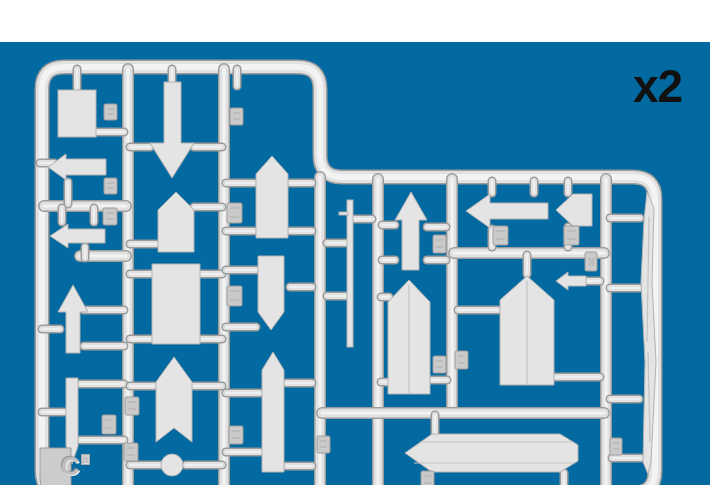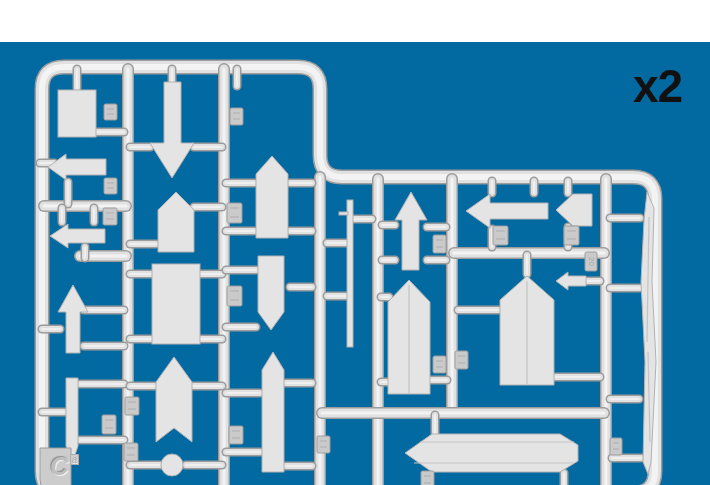--- a/index.html
+++ b/index.html
@@ -5,25 +5,24 @@
   html,body{margin:0;padding:0;background:#ffffff;}
   body{font-family:"Liberation Sans", sans-serif;}
   .stage{position:relative;width:710px;height:485px;background:#0369a1;overflow:hidden;margin-top:42px;}
   .stage svg{position:absolute;left:0;top:0;}
   .qty-label{
     position:absolute;left:633px;top:18px;width:70px;height:52px;
     font-size:46px;font-weight:bold;color:#111111;letter-spacing:-1px;
     line-height:52px;text-align:left;
   }
   .corner-letter{
-    position:absolute;left:50px;top:411px;color:#bfbfbf;
+    position:absolute;left:61px;top:411px;color:#bfbfbf;
     font-weight:bold;font-size:26px;line-height:26px;
     text-shadow:1px 1px 0 #f2f2f2,-1px -1px 1px #8e8e8e;
     user-select:none;
-    font-style:italic;
   }
   .corner-letter .sub{
     display:inline-block;font-size:10px;line-height:9px;vertical-align:top;
     border:1px solid #adadad;background:#cfcfcf;color:#b5b5b5;
     padding:0 1px;margin-left:1px;margin-top:1px;
     text-shadow:0.5px 0.5px 0 #ececec;
   }
 </style>
 </head>
 <body>

